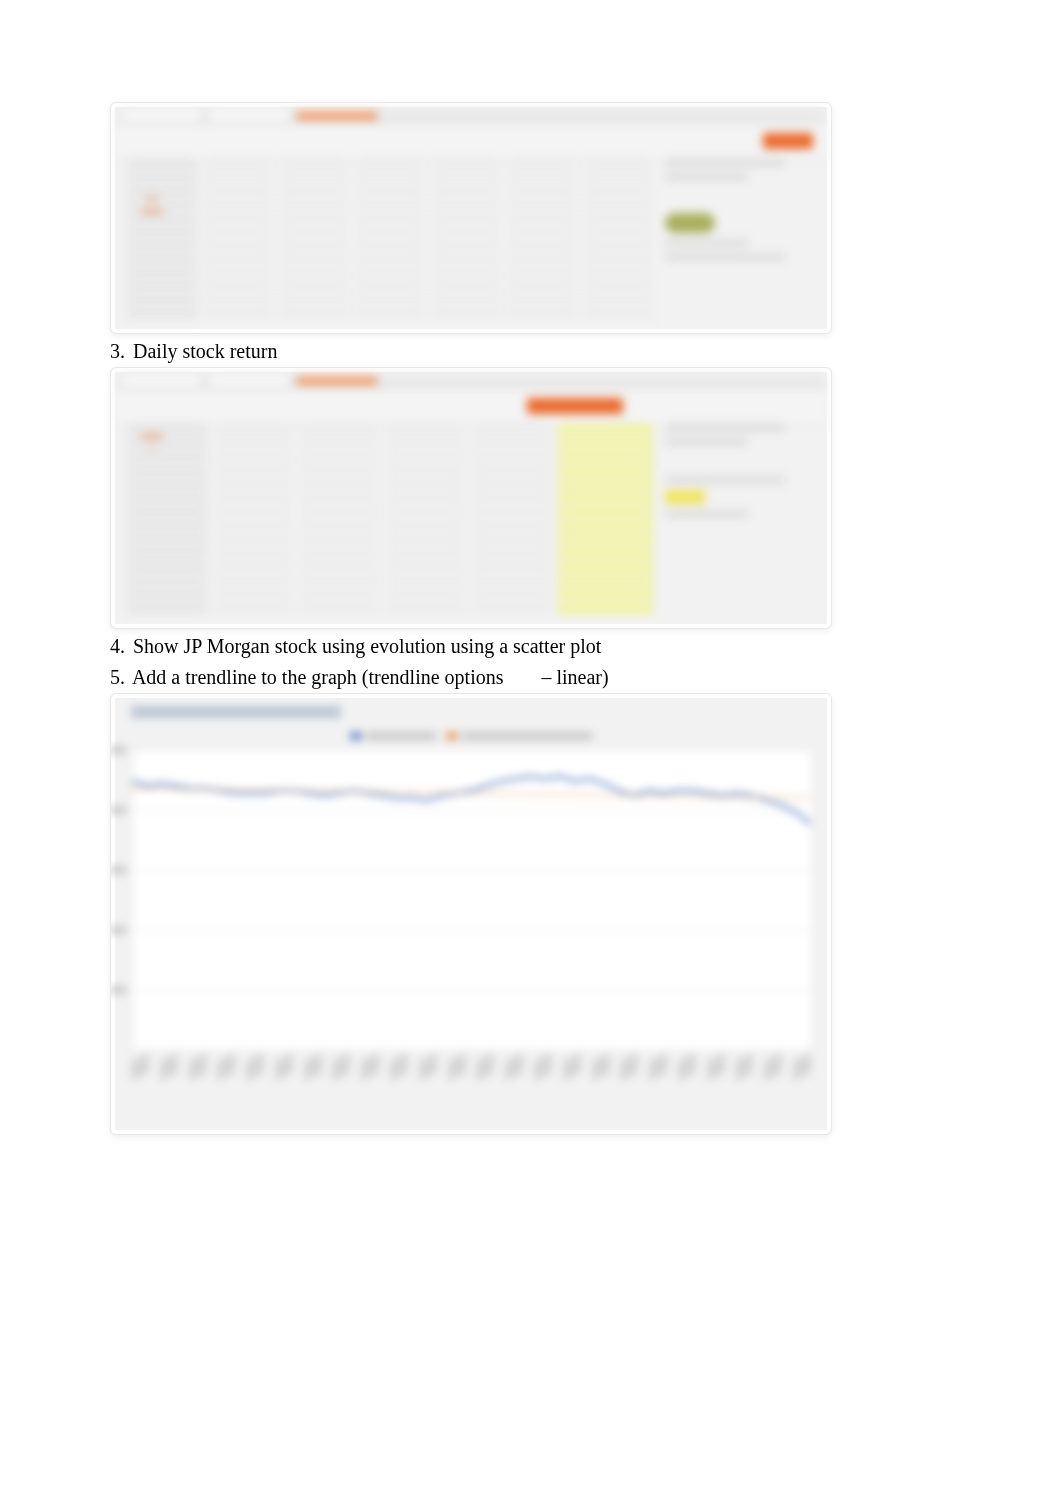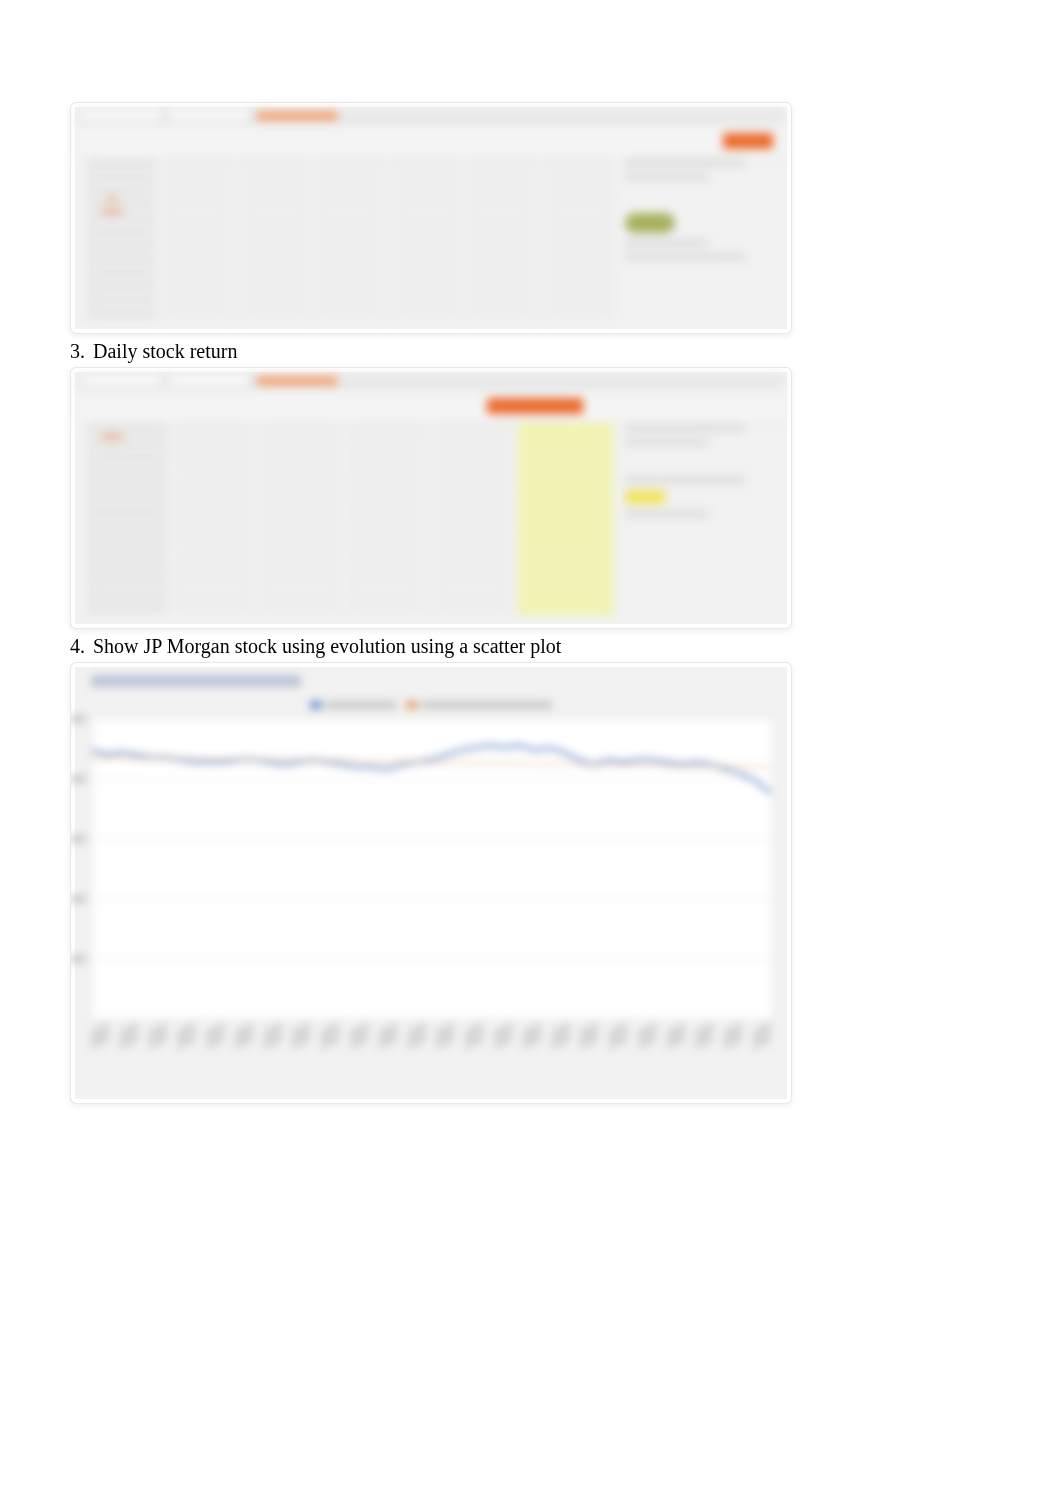--- a/index.html
+++ b/index.html
@@ -5,21 +5,21 @@
   html, body {
     margin: 0;
     padding: 0;
     background: #ffffff;
     font-family: "Times New Roman", Times, serif;
     color: #000;
     width: 1062px;
   }
   .page {
     width: 910px;
-    padding: 100px 110px 200px 70px;
+    padding: 100px 110px 200px 110px;
     box-sizing: border-box;
   }
   .step {
     font-size: 20px;
     line-height: 1.35;
     margin: 4px 0 0 0;
   }
   .step .num {
     display: inline-block;
     width: 18px;
@@ -465,20 +465,26 @@
         </div>
       </div>
     </div>
   </div>
 
   <div class="step">
     <span class="num">4.</span>
     <span>Show JP Morgan stock using evolution using a scatter plot</span>
   </div>
 
+  <div class="step">
+    <span class="num">5.</span>
+    <span>Add a trendline to the graph (trendline options</span>
+    <span style="display:inline-block; width:28px;"></span>
+    <span>– linear)</span>
+  </div>
 
   <div class="placeholder-wrap">
     <div class="placeholder ph-chart">
       <div class="chart-blur">
         <div class="chart-title-line"></div>
         <div class="chart-legend">
           <div class="leg-item">
               <div class="leg-swatch" style="background:#6e8fc9"></div>
               <div class="leg-text"></div>
             </div>

